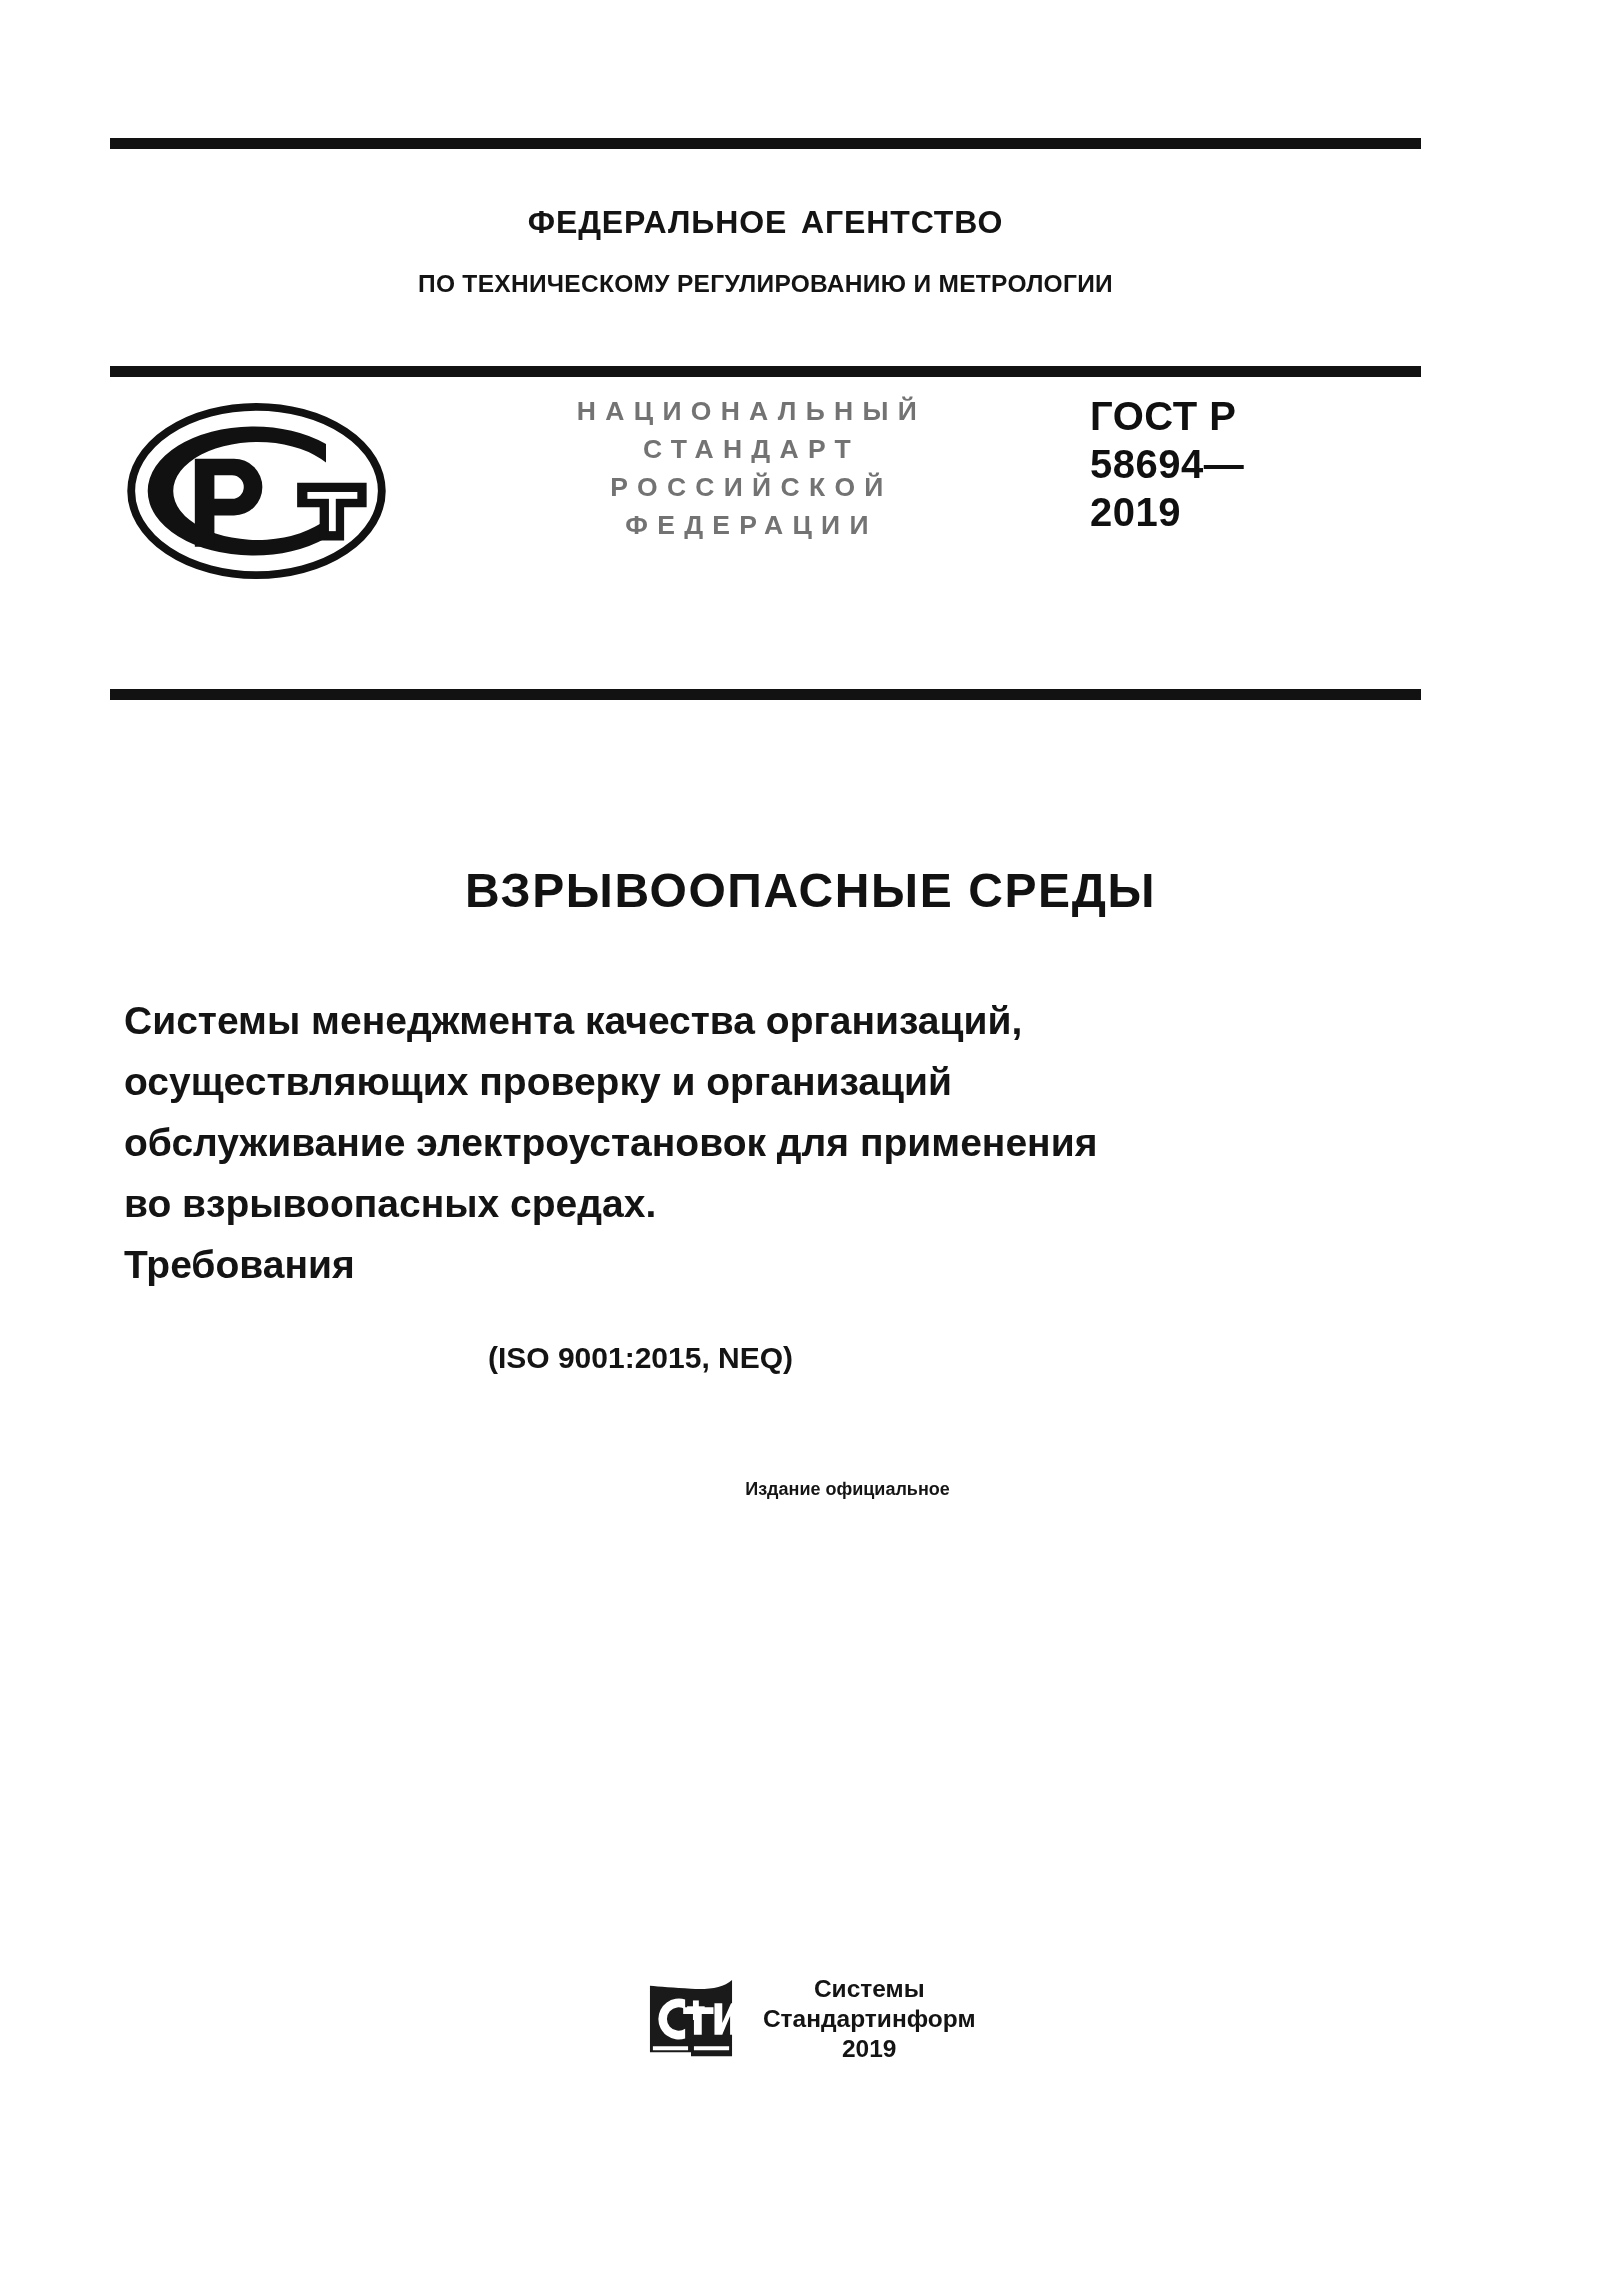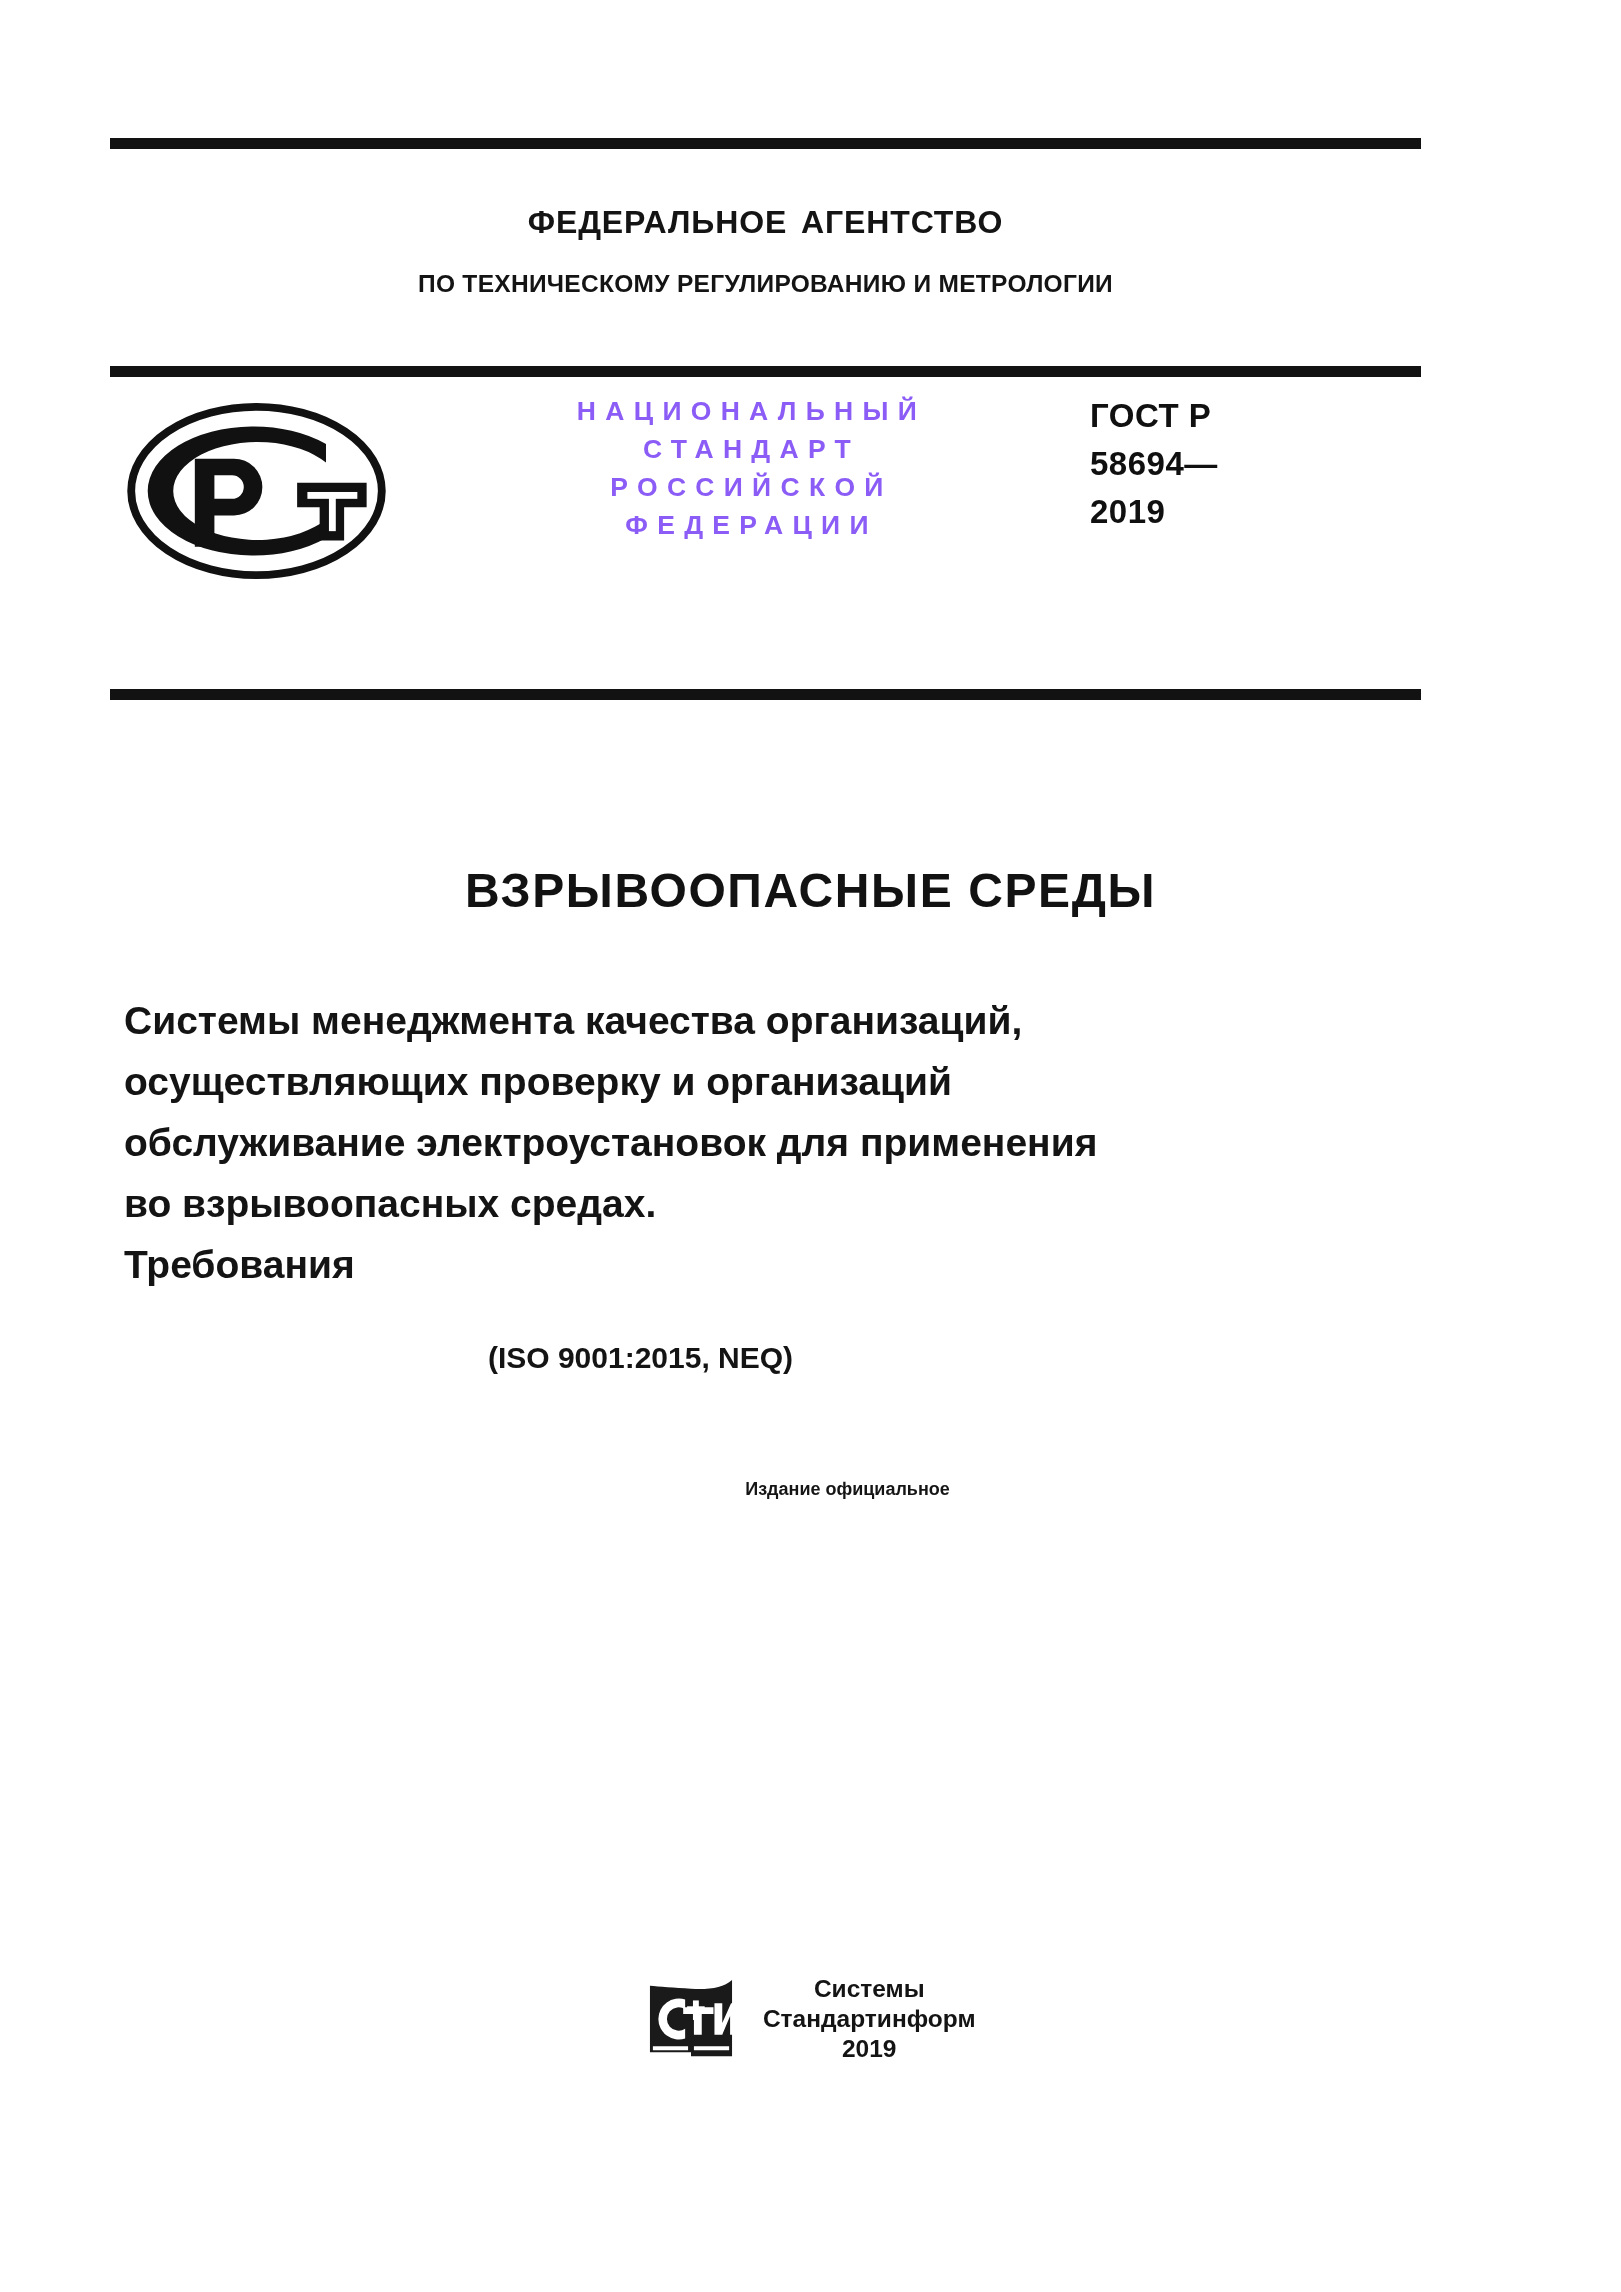--- a/index.html
+++ b/index.html
@@ -75,30 +75,30 @@
   .nat-std {
     position: absolute;
     left: 323px;
     top: 15.7px;
     width: 637px;
     text-align: center;
     font-size: 26.5px;
     font-weight: bold;
     letter-spacing: 9.3px;
     line-height: 38px;
-    color: #8b5cf6;
+    color: #737373;
     white-space: nowrap;
   }
 
   .gost-no {
     position: absolute;
     left: 980px;
     top: 15.7px;
     width: 323px;
-    font-size: 33px;
+    font-size: 40px;
     font-weight: bold;
     line-height: 48px;
     color: #101010;
     letter-spacing: 0.5px;
   }
 
   
   .main-title {
     position: absolute;
     left: 0;

